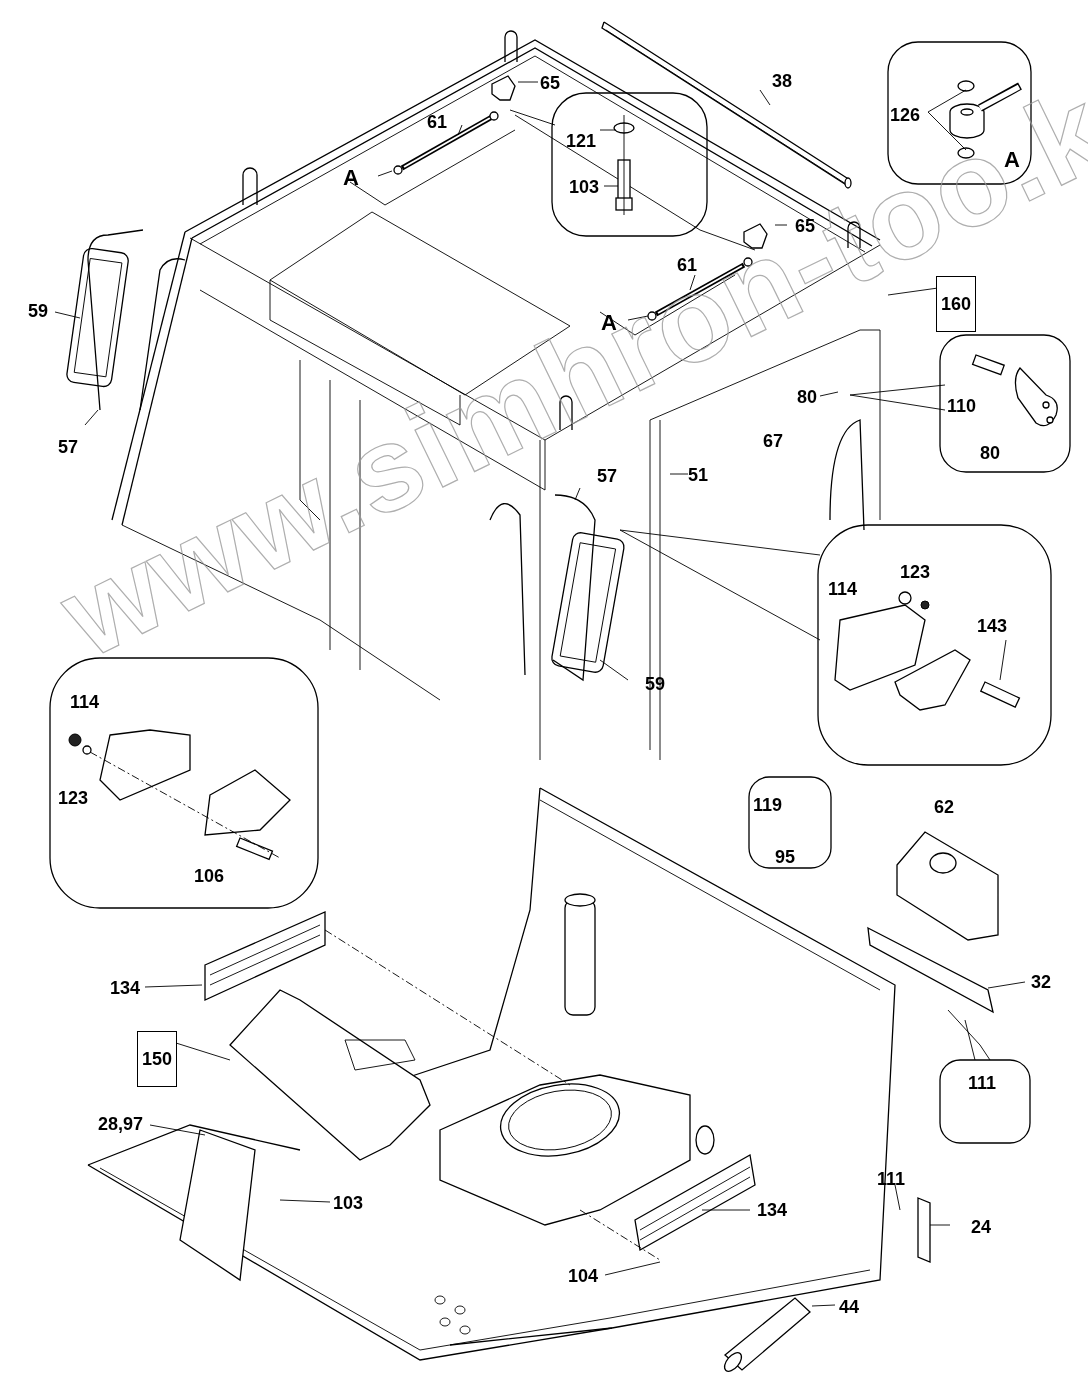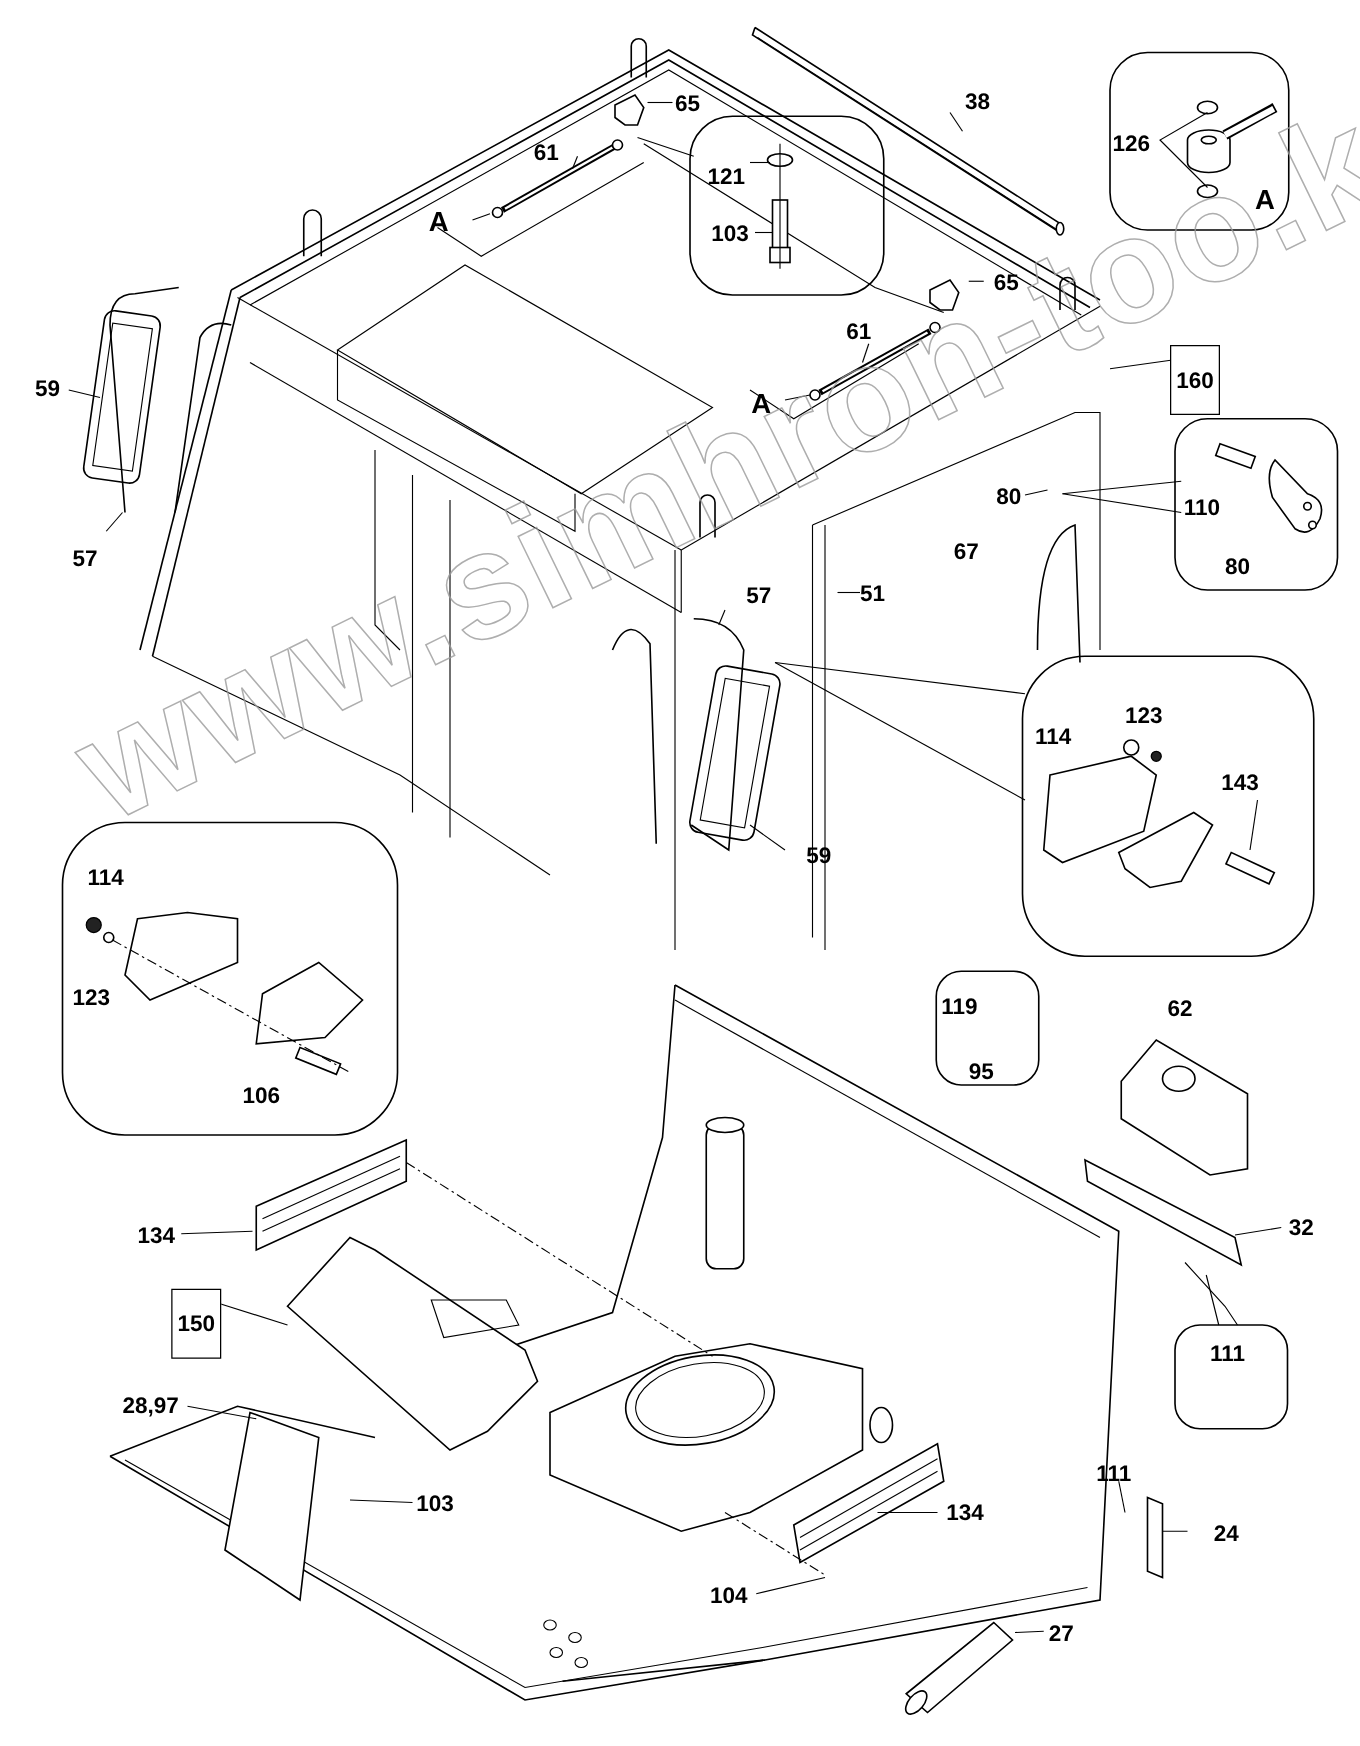--- a/index.html
+++ b/index.html
@@ -249,13 +249,13 @@
 <div class="lbl" style="left:110px;top:979px">134</div>
 <div class="lbl" style="left:1031px;top:973px">32</div>
 <div class="lbl boxed" style="left:137px;top:1031px">150</div>
 <div class="lbl" style="left:968px;top:1074px">111</div>
 <div class="lbl" style="left:98px;top:1115px">28,97</div>
 <div class="lbl" style="left:333px;top:1194px">103</div>
 <div class="lbl" style="left:757px;top:1201px">134</div>
 <div class="lbl" style="left:877px;top:1170px">111</div>
 <div class="lbl" style="left:971px;top:1218px">24</div>
 <div class="lbl" style="left:568px;top:1267px">104</div>
-<div class="lbl" style="left:839px;top:1298px">27</div>
+<div class="lbl" style="left:839px;top:1298px">44</div>
 
 </body></html>

